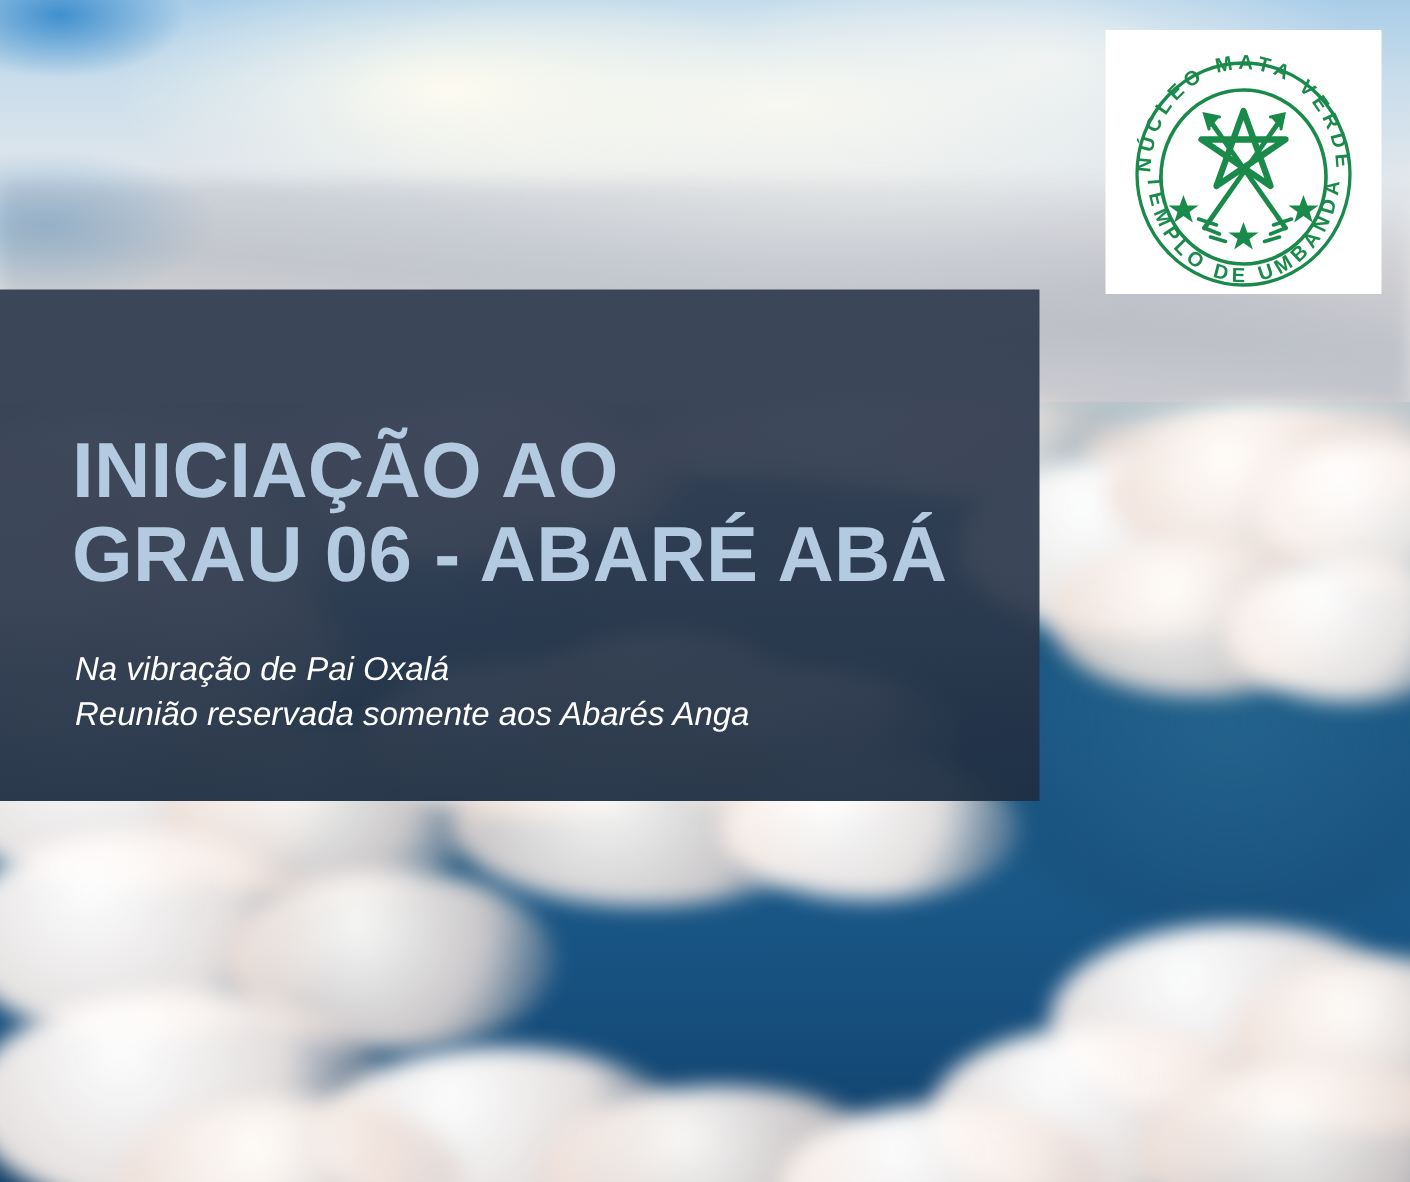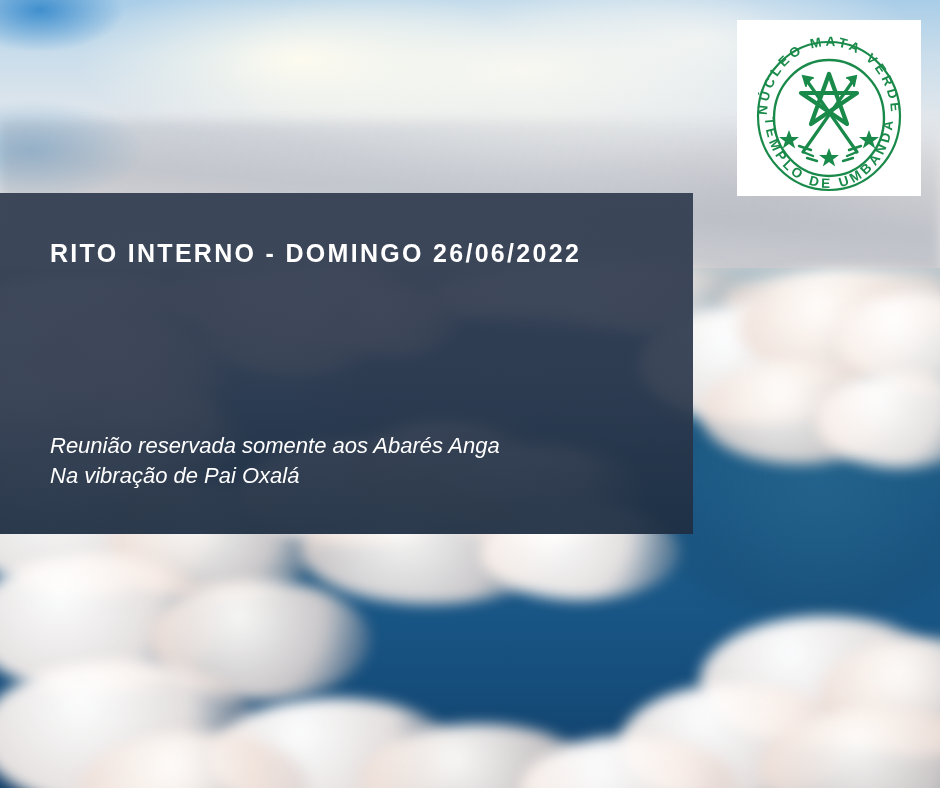--- a/index.html
+++ b/index.html
@@ -215,26 +215,29 @@
 
       <div class="cl w" style="left:210px;  top:430px; width:250px; height:120px;"></div>
       <div class="cl w2" style="left:360px;  top:456px; width:240px; height:116px;"></div>
       <div class="cl w" style="left:520px;  top:468px; width:220px; height:110px;"></div>
       <div class="cl w2" style="left:80px;   top:464px; width:230px; height:116px;"></div>
     </div>
   </div>
 
   <div class="panel"></div>
 
-  <div class="eyebrow">RITO INTERNO - DOMINGO 26/06/2022</div>
-
+
+  <div class="headline">
+    <div>INICIAÇÃO AO</div>
+    <div class="headline-l2">GRAU 06 - ABARÉ ABÁ</div>
+  </div>
 
   <div class="subline">
+    <div>Na vibração de Pai Oxalá</div>
     <div>Reunião reservada somente aos Abarés Anga</div>
-    <div>Na vibração de Pai Oxalá</div>
   </div>
 
   <div class="logo-box">
     <svg class="logo-svg" viewBox="0 0 184 176">
       <defs>
         <path id="arcTop" d="M 30 96 A 62 70 0 0 1 154 96" fill="none"></path>
         <path id="arcBot" d="M 28 96 A 64 72 0 0 0 156 96" fill="none"></path>
       </defs>
 
       <ellipse cx="92" cy="96" rx="71" ry="74" fill="none" stroke="#1a8a4a" stroke-width="2.2"></ellipse>

